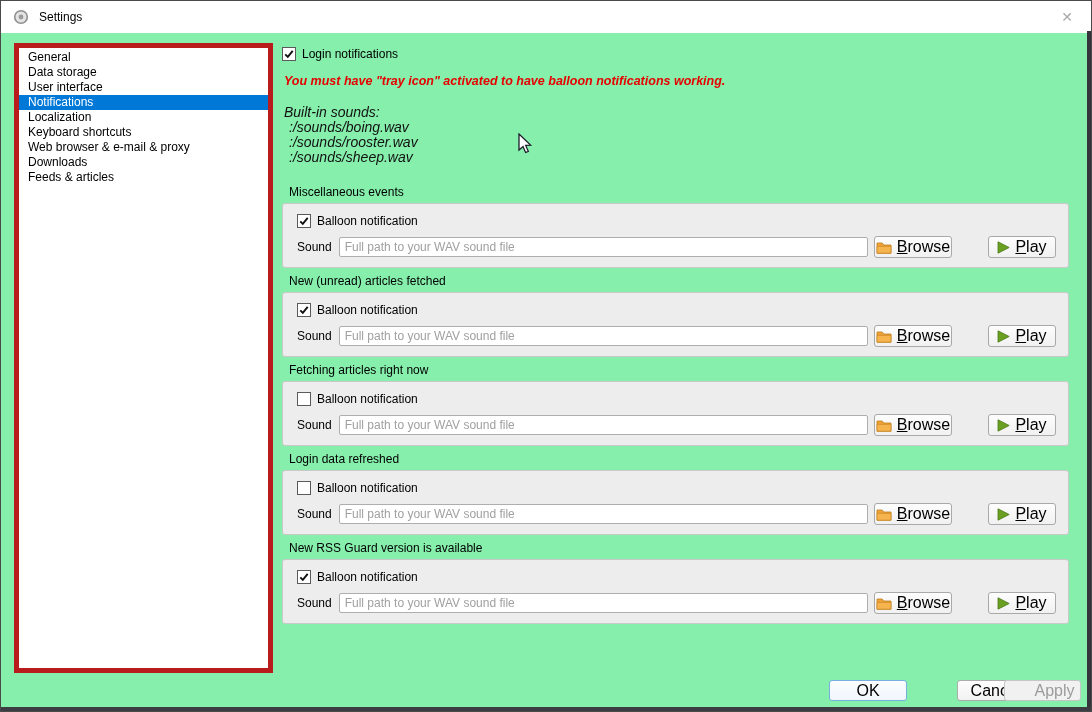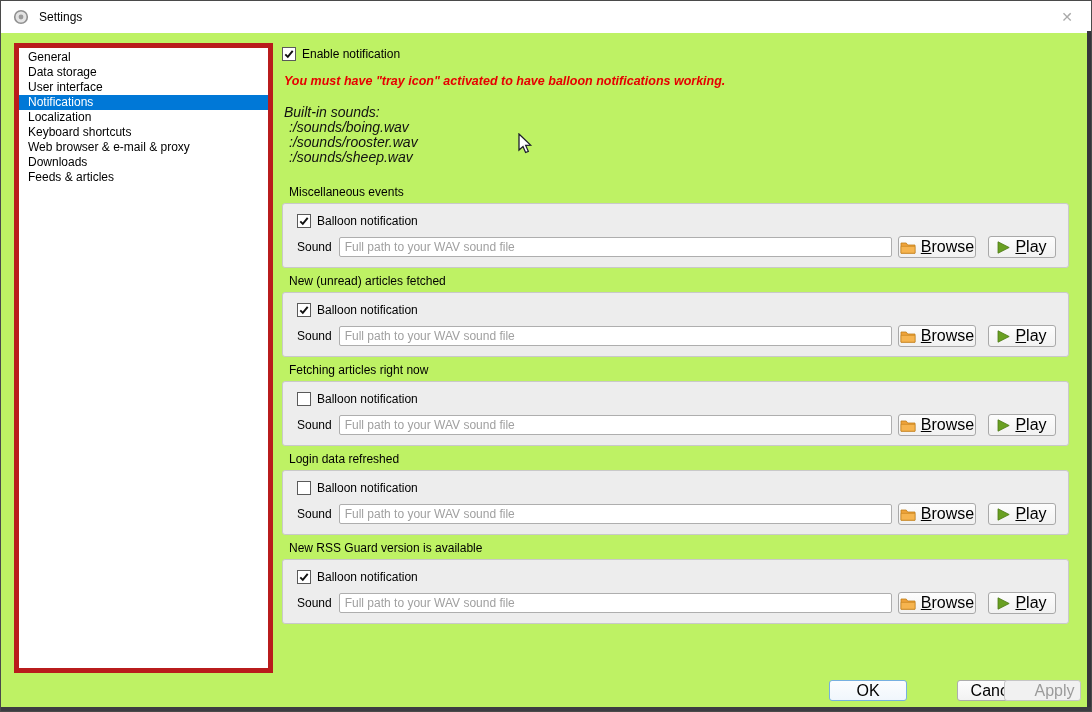--- a/index.html
+++ b/index.html
@@ -1,21 +1,21 @@
 <!DOCTYPE html>
 <html><head>
 <meta charset="utf-8">
 <style>
   * { box-sizing: border-box; margin: 0; padding: 0; }
   html, body { background: #888; }
   body { font-family: "Liberation Sans", "DejaVu Sans", sans-serif; font-size: 12px; color: #000; }
 
   .window {
     position: relative; width: 1092px; height: 712px;
-    background: #bef264; border: 1px solid #4a4a4a; overflow: hidden;
+    background: #86efac; border: 1px solid #4a4a4a; overflow: hidden;
   }
 
   
   .titlebar {
     position: absolute; left: 0; top: 0; width: 100%; height: 32px;
     background: #ffffff; display: flex; align-items: center; padding: 0 12px;
   }
   .titlebar .app-icon { width: 16px; height: 16px; margin-right: 10px; flex: none; }
   .titlebar .title-text { font-size: 12px; color: #000; }
   .titlebar .close-btn {
@@ -70,21 +70,21 @@
   }
   .sound-input::placeholder { color: #a0a0a0; opacity: 1; }
   .btn {
     height: 22px; border: 1px solid #a9a9a9; border-radius: 3px;
     background: linear-gradient(#fdfdfd, #f1f1f1);
     display: inline-flex; align-items: center; justify-content: center;
     font-family: inherit; font-size: 16px; color: #000; cursor: default;
   }
   .btn .btn-icon { margin-right: 5px; display: inline-flex; }
   .browse-btn { width: 78px; margin-left: 6px; }
-  .play-btn  { width: 68px; margin-left: 12px; }
+  .play-btn  { width: 68px; margin-left: 36px; }
 
   
   .footer-btn {
     position: absolute; top: 679px; height: 21px;
     border-radius: 3px; display: flex; align-items: center; justify-content: center;
     font-size: 16px; background: linear-gradient(#fdfdfd, #f2f2f2); border: 1px solid #adadad;
   }
   .ok-btn     { left: 828px; width: 78px; border-color: #77b0e0; background: linear-gradient(#fcfdfe, #f0f6fc); }
   .cancel-btn { left: 916px; width: 77px; margin-left: 40px; }
   .apply-btn  { left: 1003px; width: 77px; padding-left: 24px; }
@@ -125,21 +125,21 @@
     </div>
 
   <div class="content">
 
     <label class="check-row enable-row">
       <span class="checkbox checked" id="enable-checkbox">
         <svg width="12" height="12" viewBox="0 0 12 12">
             <path d="M2.3 6.3 L4.8 8.8 L9.7 2.8" stroke="#111" stroke-width="1.9" fill="none"></path>
           </svg>
       </span>
-      <span class="check-label">Enable notification</span>
+      <span class="check-label">Login notifications</span>
     </label>
 
     <div class="warning">You must have "tray icon" activated to have balloon notifications working.</div>
 
     <div class="sounds-note">
       <div>Built-in sounds:</div>
       <div id="sound-lines">
           <div class="sound-line">:/sounds/boing.wav</div>
           <div class="sound-line">:/sounds/rooster.wav</div>
           <div class="sound-line">:/sounds/sheep.wav</div>

